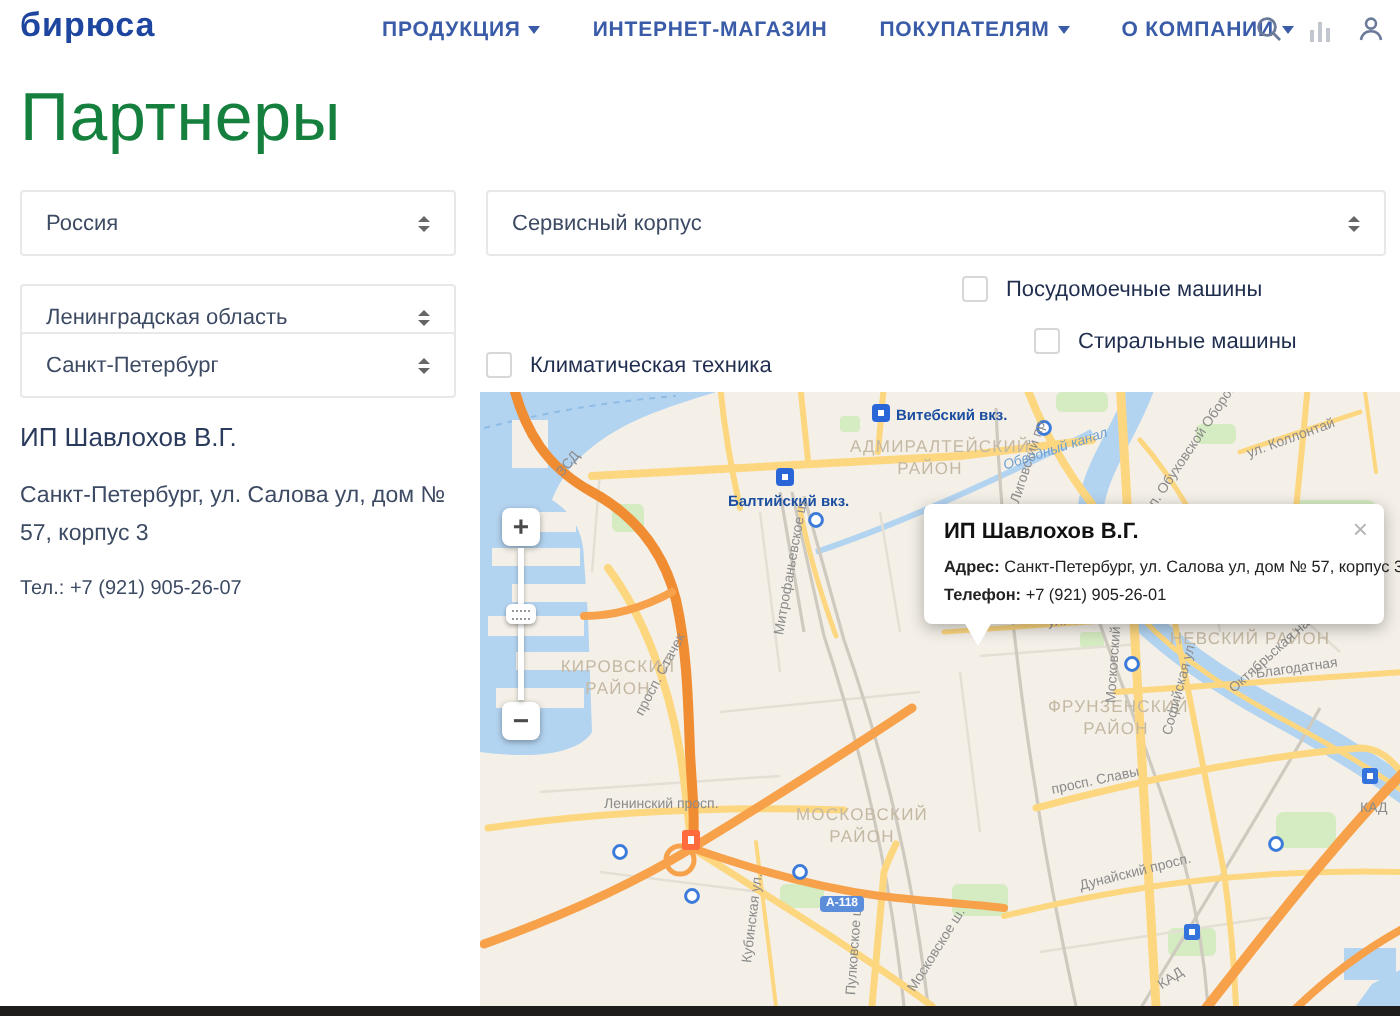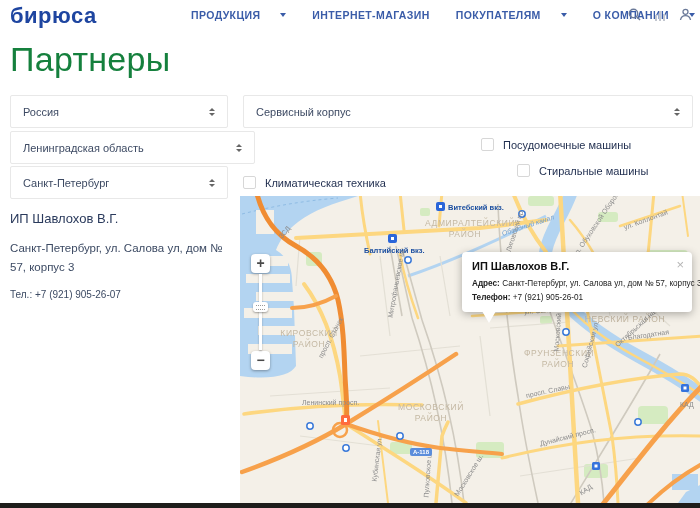--- a/index.html
+++ b/index.html
@@ -2,23 +2,23 @@
 <html><head>
 <meta charset="utf-8">
 <style>
   * { box-sizing: border-box; margin: 0; padding: 0; }
   html,body { width:700px; height:508px; }
   body { font-family:"Liberation Sans", sans-serif; background:#fff; }
   .page { position:relative; width:700px; height:508px; overflow:hidden; background:#fff; }
 
   
   header { position:absolute; left:0; top:0; width:700px; height:34px; background:#fff; }
-  .logo { position:absolute; left:10px; top:3px; font-size:22px; font-weight:bold; color:#1e45a0; letter-spacing:0.5px; cursor:pointer; }
+  .logo { position:absolute; left:10px; top:3px; font-size:17px; font-weight:bold; color:#1e45a0; letter-spacing:0.5px; cursor:pointer; }
   nav { position:absolute; left:191px; top:9px; display:flex; gap:26px; }
-  nav a { font-size:10.5px; font-weight:bold; color:#3a5ca8; letter-spacing:0.4px; text-decoration:none; white-space:nowrap; display:flex; align-items:center; gap:20px; cursor:pointer; }
+  nav a { font-size:10.5px; font-weight:bold; color:#3a5ca8; letter-spacing:0.4px; text-decoration:none; white-space:nowrap; display:flex; align-items:center; gap:4px; cursor:pointer; }
   .caret { width:0; height:0; border-left:3.5px solid transparent; border-right:3.5px solid transparent; border-top:4px solid #3a5ca8; display:inline-block; }
   .hicons { position:absolute; right:8px; top:8px; display:flex; gap:13px; align-items:center; }
   .hicons svg { display:block; cursor:pointer; }
 
   
   h1 { position:absolute; left:10px; top:40px; font-size:34px; font-weight:500; color:#15803d; letter-spacing:0.3px; }
 
   
   .sel { position:absolute; height:33px; background:#fff; border:1px solid #e8e8e8; border-radius:2px;
          display:flex; align-items:center; justify-content:space-between; padding:0 12px;
@@ -112,21 +112,21 @@
 
   <h1>Партнеры</h1>
 
   <div class="sel" style="left:10px; top:95px; width:218px;">
     <span>Россия</span>
     <span class="updn">
         <i class="up"></i>
         <i class="dn"></i>
       </span>
   </div>
-  <div class="sel" style="left:10px; top:131px; width:245px;">
+  <div class="sel" style="left:10px; top:142px; width:218px;">
     <span>Ленинградская область</span>
     <span class="updn">
         <i class="up"></i>
         <i class="dn"></i>
       </span>
   </div>
   <div class="sel" style="left:10px; top:166px; width:218px;">
     <span>Санкт-Петербург</span>
     <span class="updn">
         <i class="up"></i>

